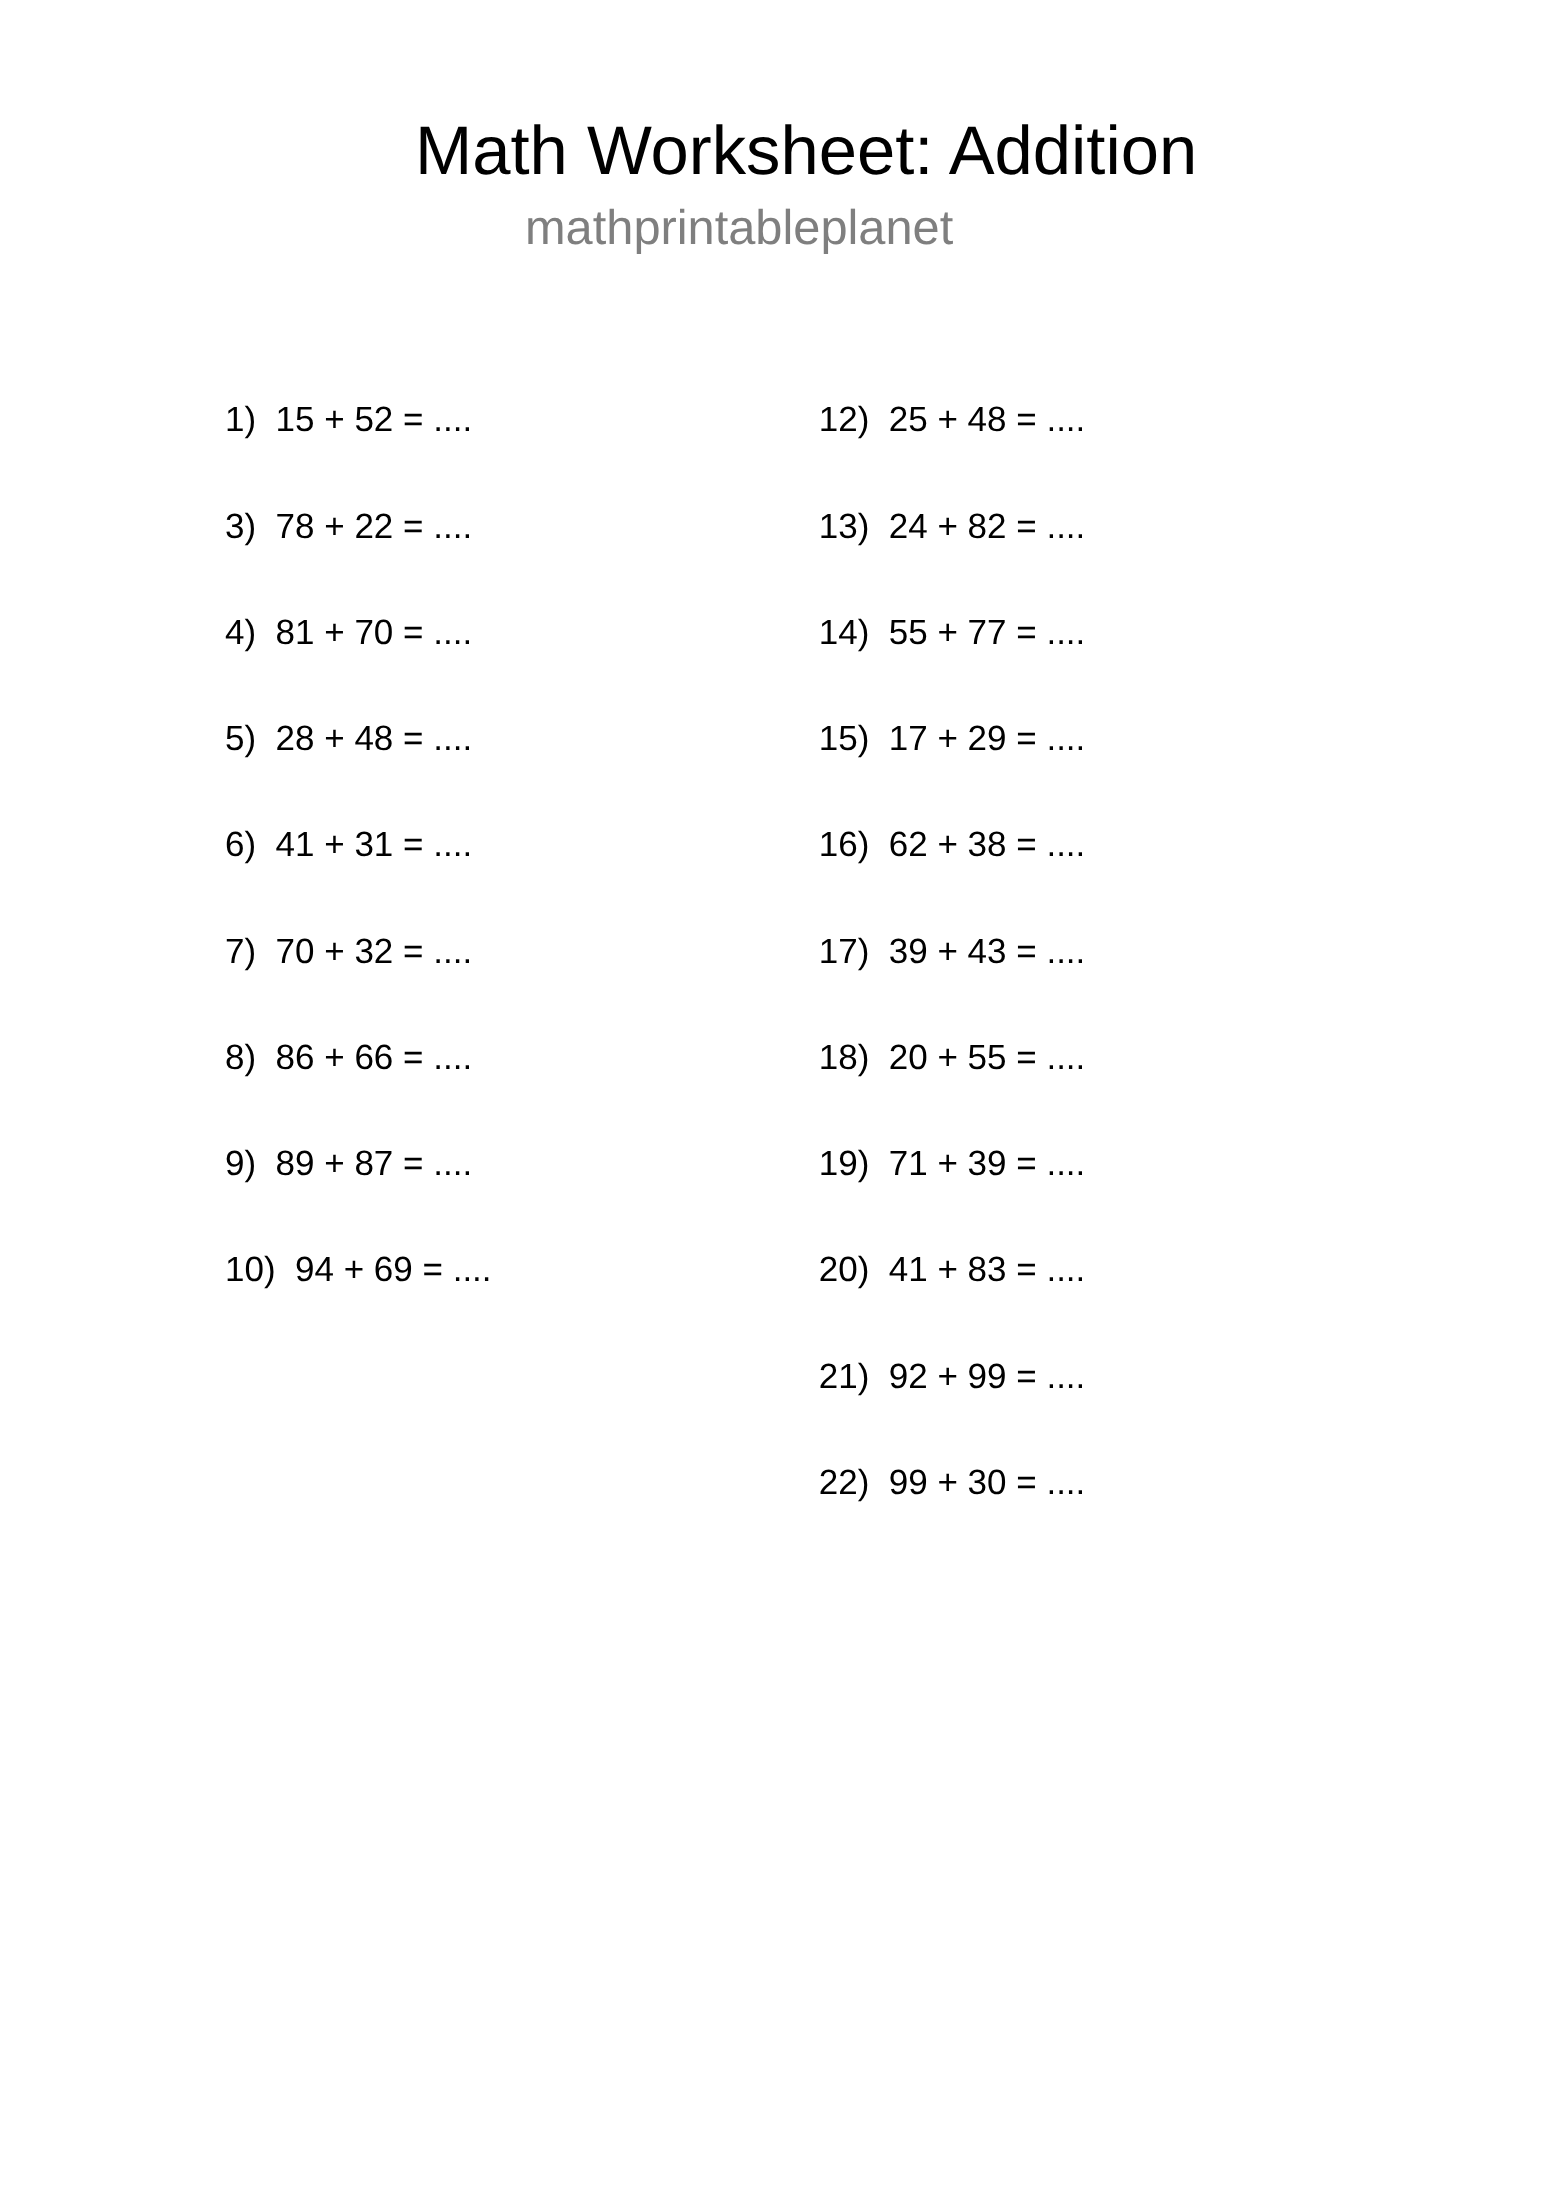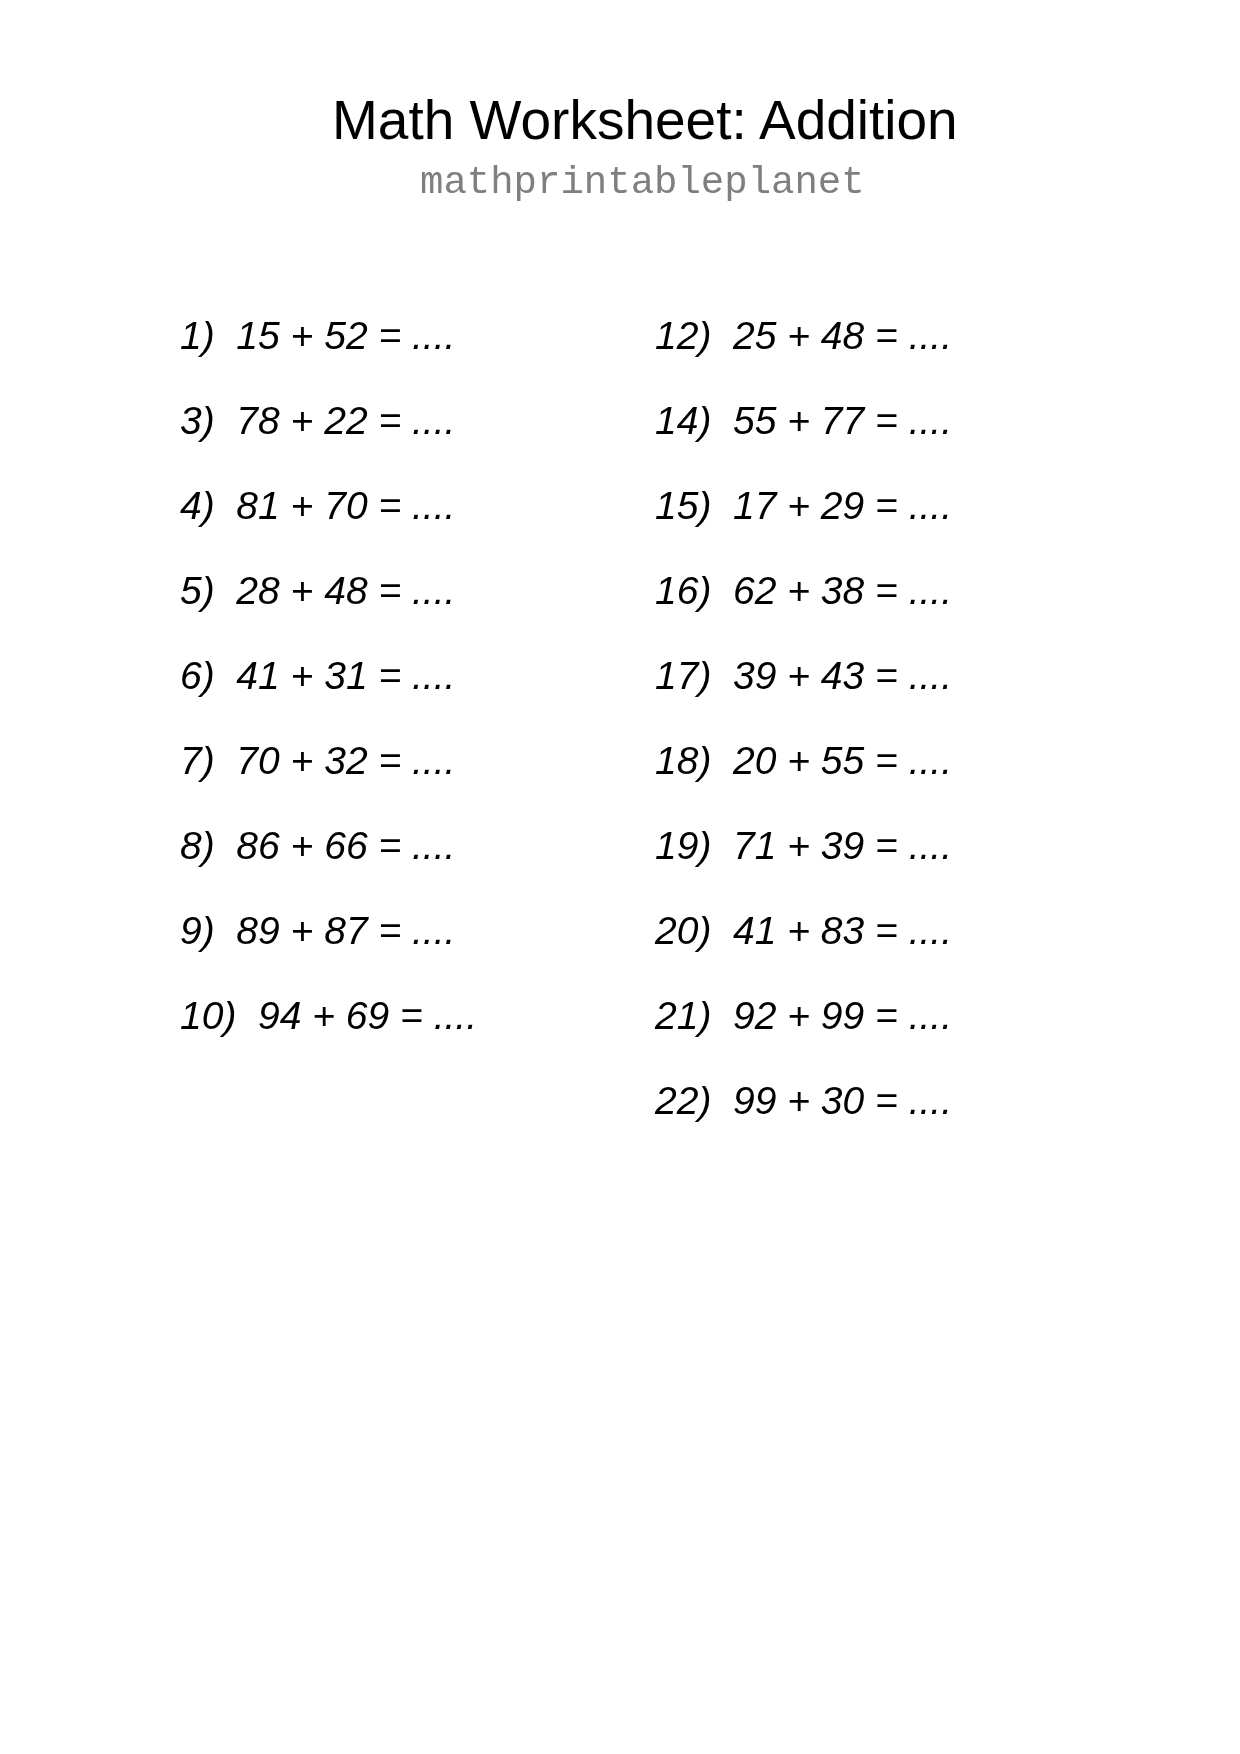--- a/index.html
+++ b/index.html
@@ -28,34 +28,32 @@
       letter-spacing: 0px;
     }
     .subtitle {
       position: absolute;
       left: 420px;
       top: 160px;
       font-size: 39px;
       line-height: 46px;
       color: #7f7f7f;
       white-space: nowrap;
-      font-family: Liberation Mono, monospace;
     }
     .column {
       position: absolute;
       top: 310px;
     }
     .column.left { left: 180px; }
     .column.right { left: 627px; margin-left: 28px; }
     .problem {
       height: 85px;
-      font-size: 39px;
+      font-size: 28px;
       line-height: 52px;
       white-space: pre;
-      font-style: italic;
     }
     .problem span { display: inline; }
   </style>
 </head>
 <body>
 
 <div class="title">Math Worksheet: Addition</div>
 <div class="subtitle">mathprintableplanet</div>
 
 <div class="column left">
@@ -65,20 +63,21 @@
   <div class="problem"><span>5)</span><span>  </span><span>28 + 48 = ....</span></div>
   <div class="problem"><span>6)</span><span>  </span><span>41 + 31 = ....</span></div>
   <div class="problem"><span>7)</span><span>  </span><span>70 + 32 = ....</span></div>
   <div class="problem"><span>8)</span><span>  </span><span>86 + 66 = ....</span></div>
   <div class="problem"><span>9)</span><span>  </span><span>89 + 87 = ....</span></div>
   <div class="problem"><span>10)</span><span>  </span><span>94 + 69 = ....</span></div>
 </div>
 
 <div class="column right">
   <div class="problem"><span>12)</span><span>  </span><span>25 + 48 = ....</span></div>
+  <div class="problem"><span>13)</span><span>  </span><span>24 + 82 = ....</span></div>
   <div class="problem"><span>14)</span><span>  </span><span>55 + 77 = ....</span></div>
   <div class="problem"><span>15)</span><span>  </span><span>17 + 29 = ....</span></div>
   <div class="problem"><span>16)</span><span>  </span><span>62 + 38 = ....</span></div>
   <div class="problem"><span>17)</span><span>  </span><span>39 + 43 = ....</span></div>
   <div class="problem"><span>18)</span><span>  </span><span>20 + 55 = ....</span></div>
   <div class="problem"><span>19)</span><span>  </span><span>71 + 39 = ....</span></div>
   <div class="problem"><span>20)</span><span>  </span><span>41 + 83 = ....</span></div>
   <div class="problem"><span>21)</span><span>  </span><span>92 + 99 = ....</span></div>
   <div class="problem"><span>22)</span><span>  </span><span>99 + 30 = ....</span></div>
 </div>

